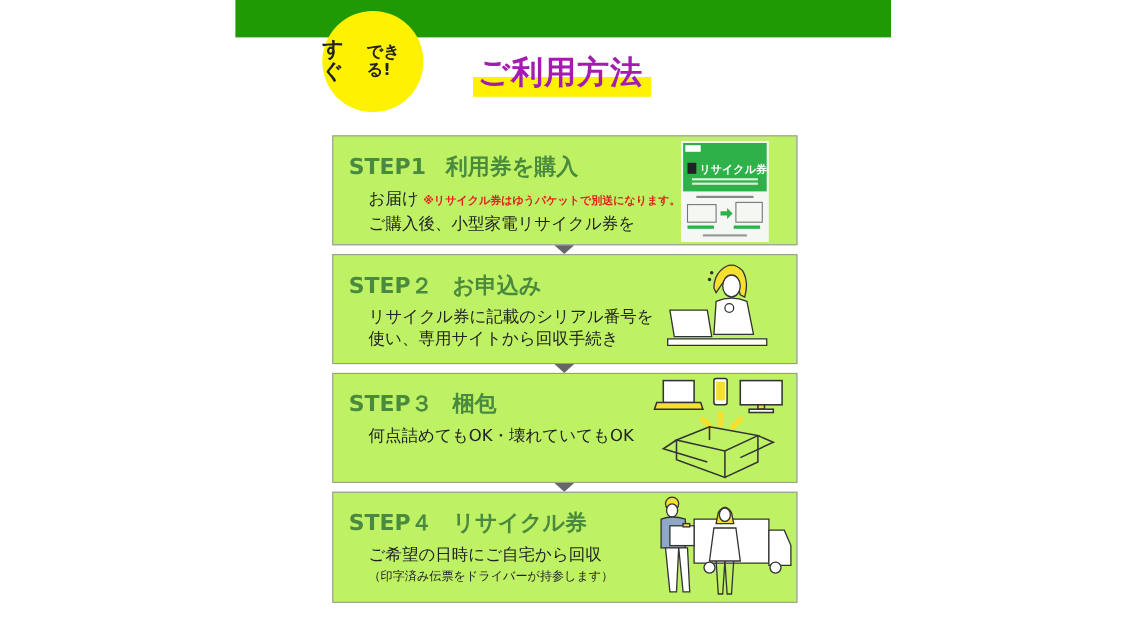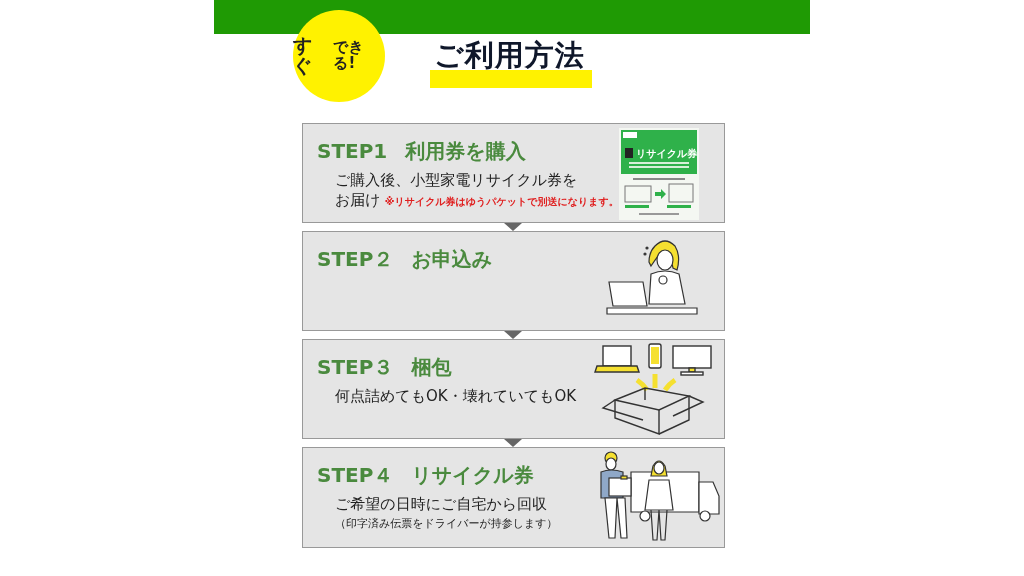--- a/index.html
+++ b/index.html
@@ -10,24 +10,24 @@
   .topbar { position:absolute; left:214px; top:0; width:596px; height:34px; background:var(--green-bar, #1f9a04); }
   .badge {
     position:absolute; left:293px; top:10px; width:92px; height:92px; border-radius:50%;
     background:#fff200; display:flex; flex-direction:row; align-items:center; justify-content:center;
     font-weight:bold; color:#222; line-height:1.05;
   }
   .badge .l1 { font-size:19px; letter-spacing:1px; }
   .badge .l2 { font-size:15px; }
   .title-hl { position:absolute; left:32px; top:70px; width:162px; height:18px; background:#fff200; }
   .title {
-    position:absolute; left:36px; top:36px; font-size:29px; font-weight:bold; color:#0f172a; white-space:nowrap; letter-spacing:1px;
+    position:absolute; left:36px; top:46px; font-size:29px; font-weight:bold; color:#a21caf; white-space:nowrap; letter-spacing:1px;
   }
   .step {
-    position:absolute; left:302px; width:423px; background:#e5e5e5; border:1.5px solid #999;
+    position:absolute; left:302px; width:423px; background:#bef264; border:1.5px solid #999;
     box-sizing:border-box;
   }
   .step .st-title {
     position:absolute; left:14px; top:14px; font-size:20px; font-weight:bold; color:#4a8a3e; white-space:nowrap;
   }
   .step .st-title .num { margin-right:18px; }
   .step .desc {
     position:absolute; left:32px; top:46px; font-size:15px; color:#222; line-height:20px; white-space:nowrap;
   }
   .step .note { color:#e02020; font-size:10px; font-weight:bold; margin-left:4px; }
@@ -49,22 +49,22 @@
 </div>
 
 <div class="title-hl" style="left:430px;"></div>
 <div class="title" style="left:434px;">ご利用方法</div>
 
 <div class="step" style="top:123px; height:100px;">
   <div class="st-title">
     <span class="num">STEP1</span><span>利用券を購入</span>
   </div>
   <div class="desc">
+    <div><span>お届け</span><span class="note">※リサイクル券はゆうパケットで別送になります。</span></div>
     <div>ご購入後、小型家電リサイクル券を</div>
-    <div><span>お届け</span><span class="note">※リサイクル券はゆうパケットで別送になります。</span></div>
   </div>
   <div class="illus" style="left:316px; top:4px; width:80px; height:92px;">
     <svg width="80" height="92" viewBox="0 0 80 92">
       <rect x="0" y="0" width="80" height="92" fill="#f4f7f2"></rect>
       <rect x="2" y="2" width="76" height="44" fill="#2fb14a"></rect>
       <rect x="4" y="4" width="14" height="6" fill="#ffffff"></rect>
       <rect x="6" y="20" width="8" height="10" fill="#222"></rect>
       <text x="17" y="29" font-size="10" font-weight="bold" fill="#fff" font-family="DejaVu Sans, sans-serif">リサイクル券</text>
       <rect x="10" y="34" width="60" height="2" fill="#d8f0d8"></rect>
       <rect x="10" y="38" width="60" height="2" fill="#d8f0d8"></rect>
@@ -76,20 +76,24 @@
       <rect x="48" y="77" width="24" height="3" fill="#2fb14a"></rect>
       <rect x="20" y="85" width="40" height="2" fill="#999"></rect>
     </svg>
   </div>
 </div>
 <div class="arrow" style="top:223px;"></div>
 
 <div class="step" style="top:231px; height:100px;">
   <div class="st-title">
     <span class="num">STEP２</span><span>お申込み</span>
+  </div>
+  <div class="desc">
+    <div>リサイクル券に記載のシリアル番号を</div>
+    <div>使い、専用サイトから回収手続き</div>
   </div>
   <div class="illus" style="left:300px; top:4px; width:100px; height:92px;">
     <svg width="100" height="92" viewBox="0 0 100 92" fill="none" stroke="#333" stroke-width="1.2">
       <path d="M52 10 q10 -10 20 0 q6 10 2 24 l-4 -2 q-2 -12 -12 -16 q-6 8 -10 14 l-2 -4 q0 -10 6 -16z" fill="#f5e030"></path>
       <ellipse cx="62" cy="24" rx="8" ry="10" fill="#fff"></ellipse>
       <path d="M48 38 q14 -6 28 0 l6 30 l-36 0z" fill="#fff"></path>
       <circle cx="60" cy="44" r="4" fill="#fff"></circle>
       <path d="M6 46 l34 0 l4 24 l-34 0z" fill="#fff"></path>
       <path d="M4 72 l90 0 l0 6 l-90 0z" fill="#fff"></path>
       <circle cx="44" cy="12" r="1" fill="#333"></circle>

